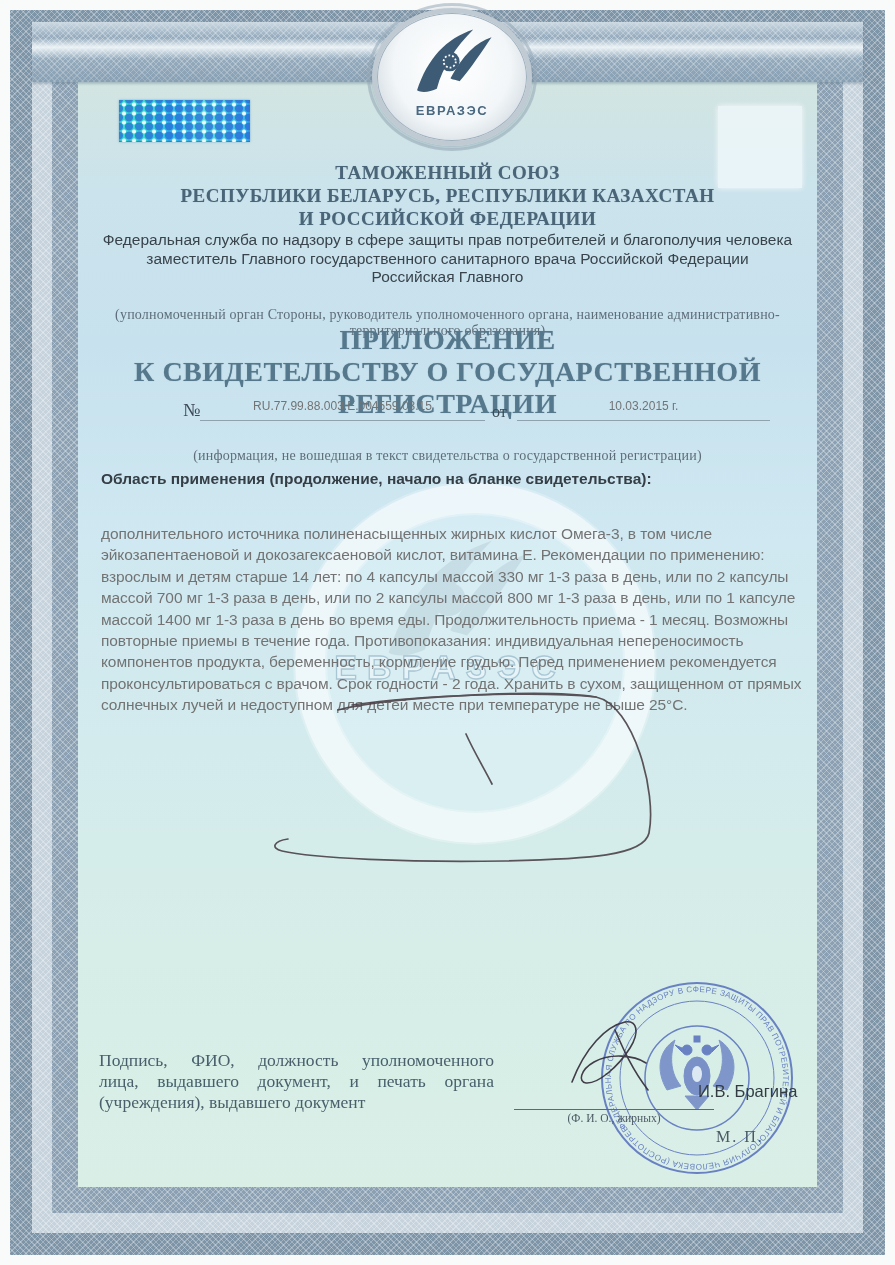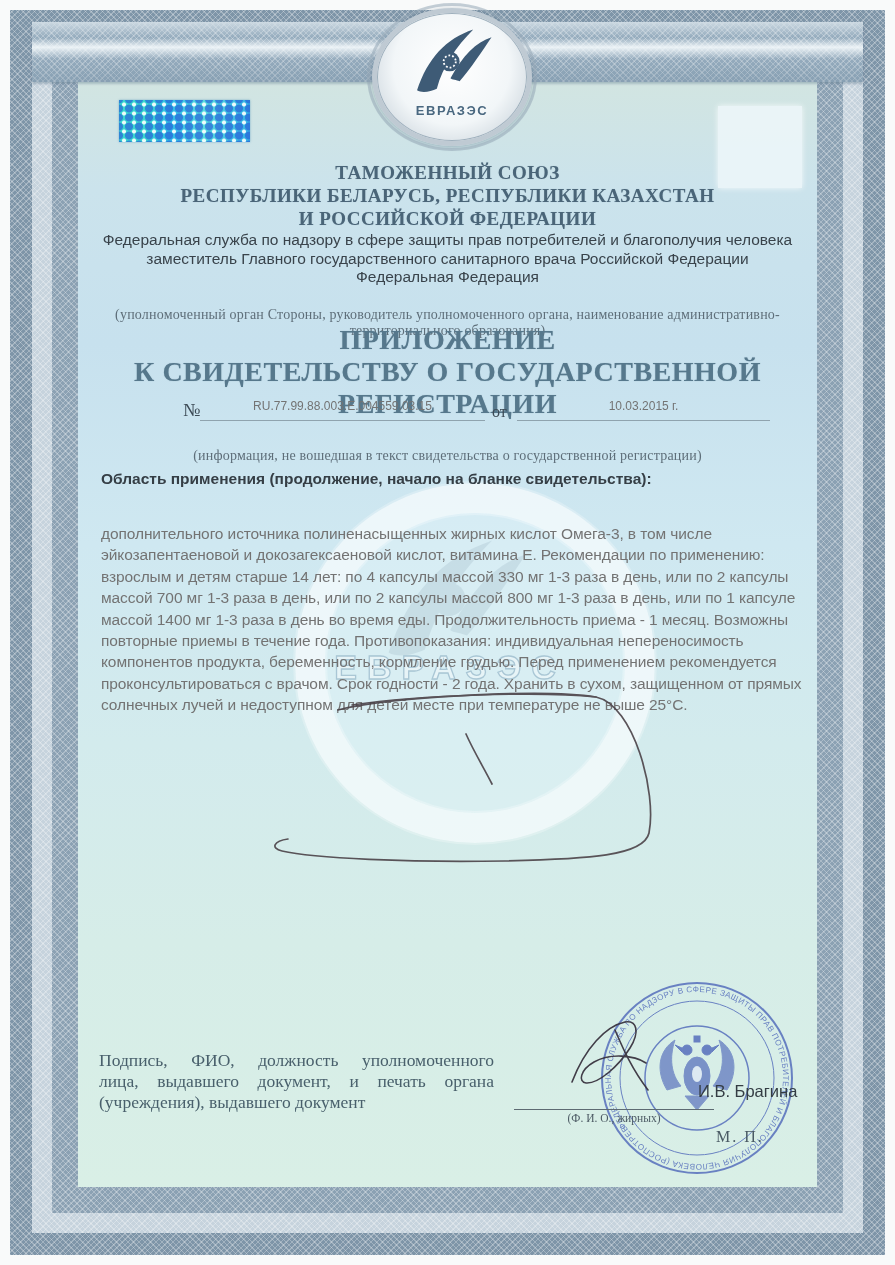--- a/index.html
+++ b/index.html
@@ -114,21 +114,21 @@
       <circle cx="57" cy="48" r="8" fill="none" stroke="#ffffff" stroke-width="2.4" stroke-dasharray="2.4 2.6"></circle>
     </svg>
     <div class="medallion-label">ЕВРАЗЭС</div>
   </div>
 
   <div class="abs center caps" style="top:162px">ТАМОЖЕННЫЙ СОЮЗ</div>
   <div class="abs center caps" style="top:185px">РЕСПУБЛИКИ БЕЛАРУСЬ, РЕСПУБЛИКИ КАЗАХСТАН</div>
   <div class="abs center caps" style="top:208px">И РОССИЙСКОЙ ФЕДЕРАЦИИ</div>
   <div class="abs center agency" style="top:231px">Федеральная служба по надзору в сфере защиты прав потребителей и благополучия человека</div>
   <div class="abs center agency" style="top:250px">заместитель Главного государственного санитарного врача Российской Федерации</div>
-  <div class="abs center agency" style="top:268px">Федеральная Федерация</div>
+  <div class="abs center agency" style="top:268px">Российская Главного</div>
   <div class="abs center footnote" style="top:307px">(уполномоченный орган Стороны, руководитель уполномоченного органа, наименование административно-территориального образования)</div>
 
   <div class="abs center big-title" style="top:324px">ПРИЛОЖЕНИЕ</div>
   <div class="abs center big-title" style="top:356px">К СВИДЕТЕЛЬСТВУ О ГОСУДАРСТВЕННОЙ РЕГИСТРАЦИИ</div>
 
   <div class="abs reg-label" style="left:183px;top:400px">№</div>
   <div class="abs reg-num" style="left:200px;top:399px;width:285px;text-align:center">RU.77.99.88.003.Е.004559.03.15</div>
   <div class="abs u-line" style="left:200px;top:419px;width:285px"></div>
   <div class="abs reg-label" style="left:492px;top:403px;font-size:16px">от</div>
   <div class="abs reg-num" style="left:517px;top:399px;width:253px;text-align:center">10.03.2015 г.</div>

